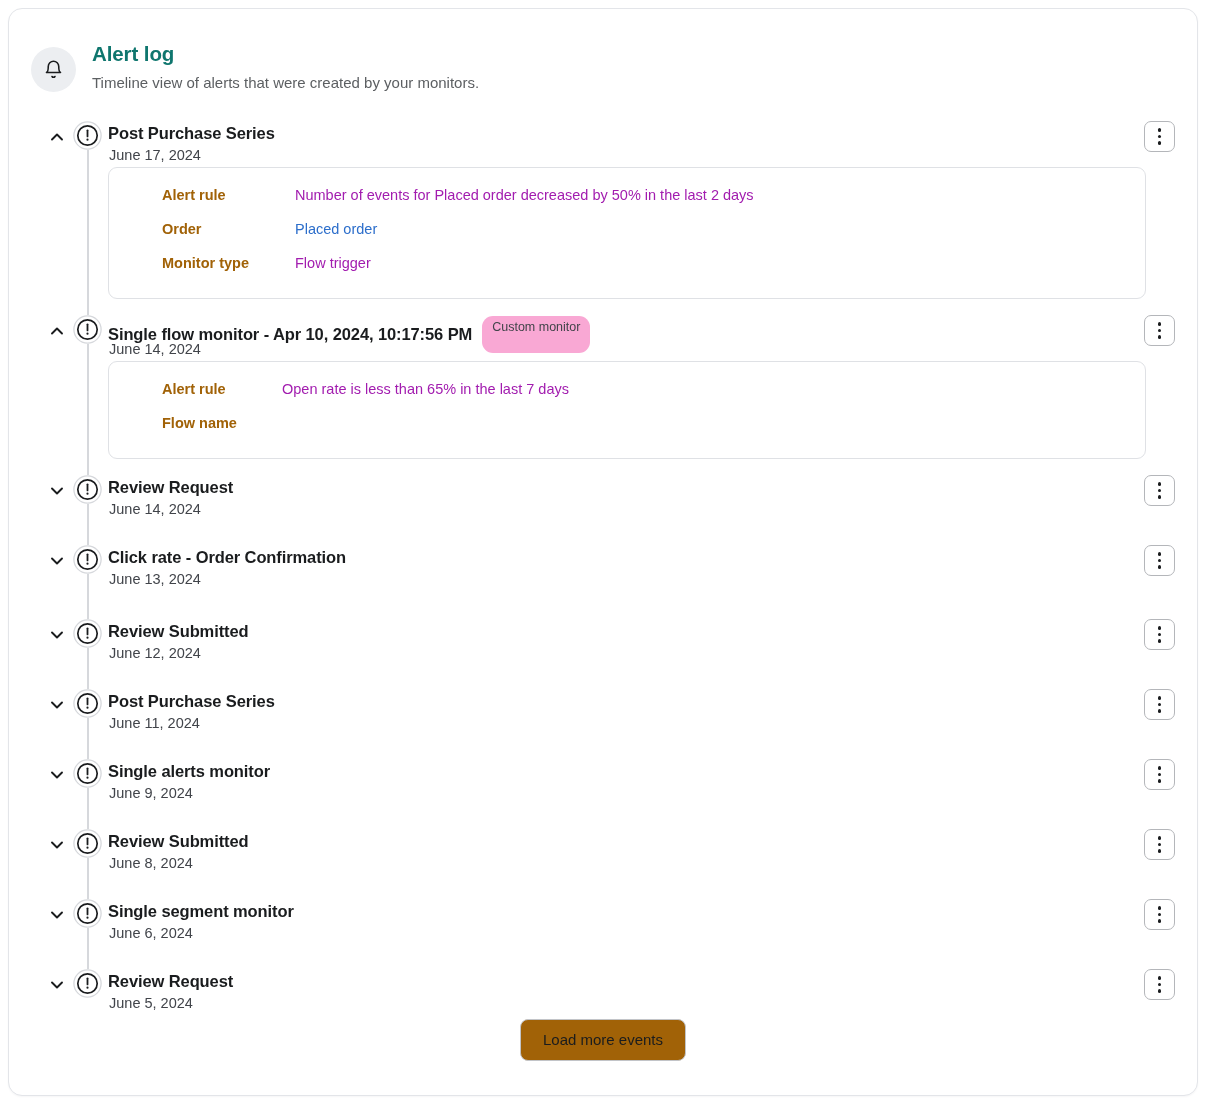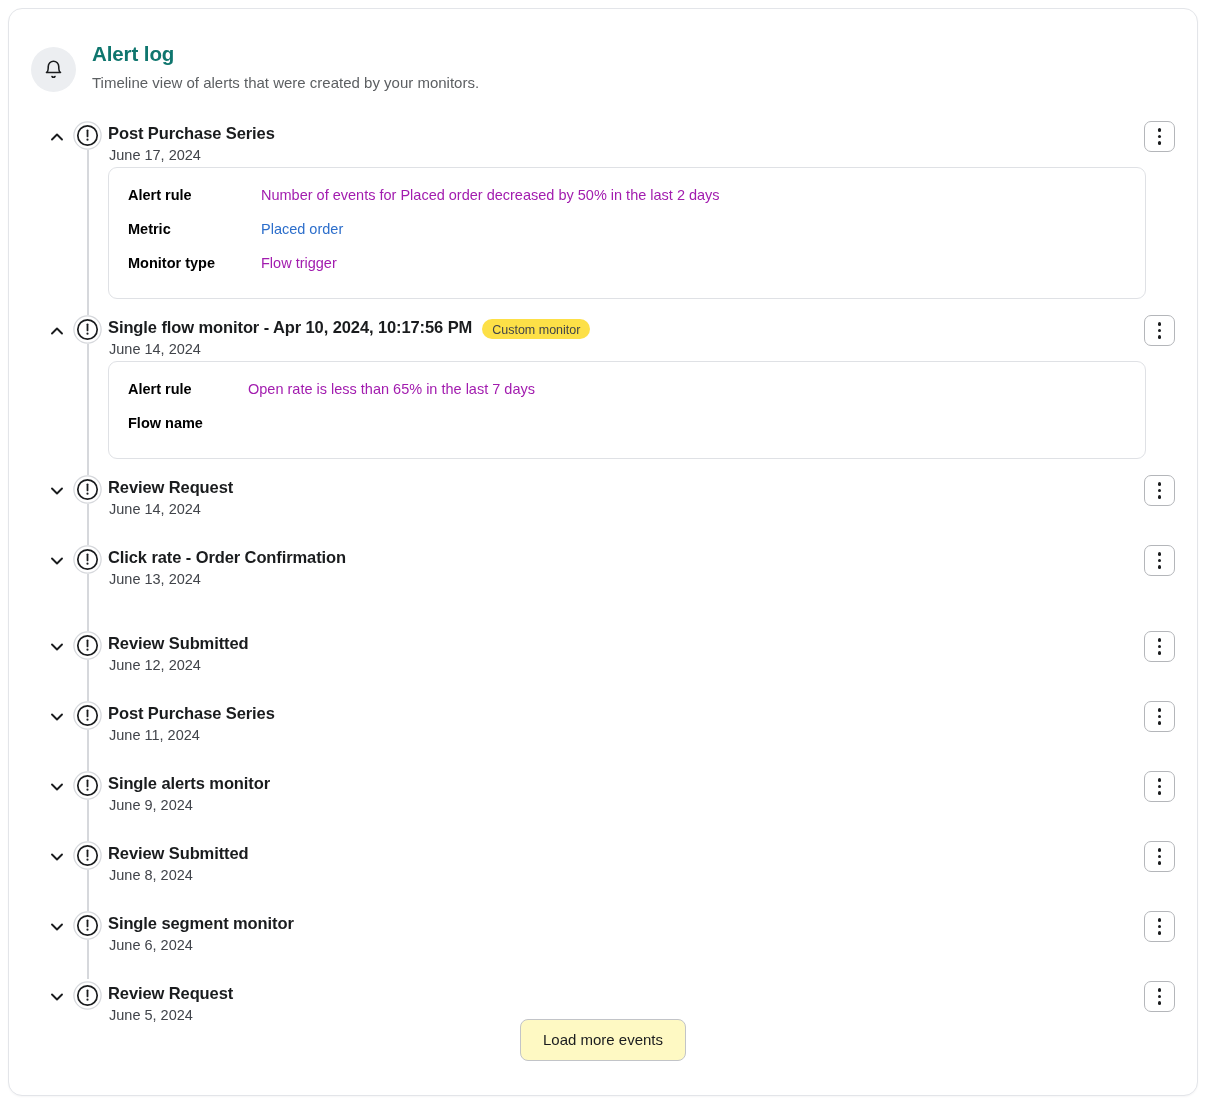--- a/index.html
+++ b/index.html
@@ -110,37 +110,37 @@
     align-items: center;
     justify-content: center;
     background: #ffffff;
     border-radius: 50%;
   }
   .event-title-row {
     position: absolute;
     left: 99px;
     top: 1px;
     display: flex;
-    align-items: flex-end;
+    align-items: center;
     gap: 10px;
   }
   .event-title {
     font-size: 16.5px;
     font-weight: 700;
     color: #1a1c1e;
     letter-spacing: -0.1px;
     line-height: 23px;
   }
   .badge {
     display: inline-block;
-    background: #fde047;
+    background: #f9a8d4;
     color: #41444a;
     font-size: 12.5px;
     line-height: 17px;
-    padding: 3px 10px 0 10px;
+    padding: 3px 10px 17px 10px;
     border-radius: 11px;
     white-space: nowrap;
   }
   .event-date {
     position: absolute;
     left: 100px;
     top: 24px;
     font-size: 14.5px;
     color: #41444a;
     line-height: 21px;
@@ -183,23 +183,24 @@
   .detail-row {
     display: flex;
     align-items: baseline;
     padding: 0 0 0 19px;
     min-height: 28px;
   }
   .detail-row + .detail-row { margin-top: 6px; }
   .detail-label {
     font-size: 14.5px;
     font-weight: 700;
-    color: #000000;
+    color: #a16207;
     line-height: 21px;
     flex: 0 0 auto;
+    margin-left: 34px;
   }
   .detail-value {
     font-size: 14.5px;
     color: #a21caf;
     line-height: 21px;
   }
   .detail-value.link { color: #2c6ecb; }
 
   
   .footer {
@@ -207,21 +208,21 @@
     left: 0;
     right: 0;
     bottom: 34px;
     display: flex;
     justify-content: center;
   }
   .load-more {
     font-family: "Liberation Sans", sans-serif;
     font-size: 15px;
     color: #1a1c1e;
-    background: #fef9c3;
+    background: #a16207;
     border: 1px solid #c2c4c8;
     border-radius: 8px;
     padding: 10px 22px;
     cursor: pointer;
     line-height: 20px;
   }
 </style>
 </head>
 <body>
 
@@ -270,21 +271,21 @@
                   <span class="dot"></span>
                 </div>
               </div>
             </div>
             <div class="detail">
               <div class="detail-row">
                 <span class="detail-label" style="width: 133px;">Alert rule</span>
                 <span class="detail-value">Number of events  for  Placed order  decreased by  50%  in the last  2 days</span>
               </div>
               <div class="detail-row">
-                <span class="detail-label" style="width: 133px;">Metric</span>
+                <span class="detail-label" style="width: 133px;">Order</span>
                 <span class="detail-value link">Placed order</span>
               </div>
               <div class="detail-row">
                 <span class="detail-label" style="width: 133px;">Monitor type</span>
                 <span class="detail-value">Flow trigger</span>
               </div>
             </div>
           </div>
           <div class="event" style="margin-bottom: 16px;">
             <div class="event-head">
@@ -345,21 +346,21 @@
               <div class="event-date">June 14, 2024</div>
               <div class="kebab">
                 <div class="kebab-dots">
                   <span class="dot"></span>
                   <span class="dot"></span>
                   <span class="dot"></span>
                 </div>
               </div>
             </div>
           </div>
-          <div class="event" style="margin-bottom: 52px;">
+          <div class="event" style="margin-bottom: 40px;">
             <div class="event-head">
               <div class="chevron">
                 <svg width="20" height="20" viewBox="0 0 20 20" fill="none" stroke="#1a1c1e" stroke-width="1.9" stroke-linecap="round" stroke-linejoin="round">
                   <path d="M5 7.5 L10 12.5 L15 7.5"></path>
                 </svg>
               </div>
               <div class="status-icon">
                 <svg width="29" height="29" viewBox="0 0 29 29" fill="none">
                   <circle cx="14.5" cy="14.5" r="13.6" stroke="#d6d8dc" stroke-width="1.3" fill="#ffffff"></circle>
                   <circle cx="14.5" cy="14.5" r="9.7" stroke="#1a1c1e" stroke-width="1.7" fill="#ffffff"></circle>

